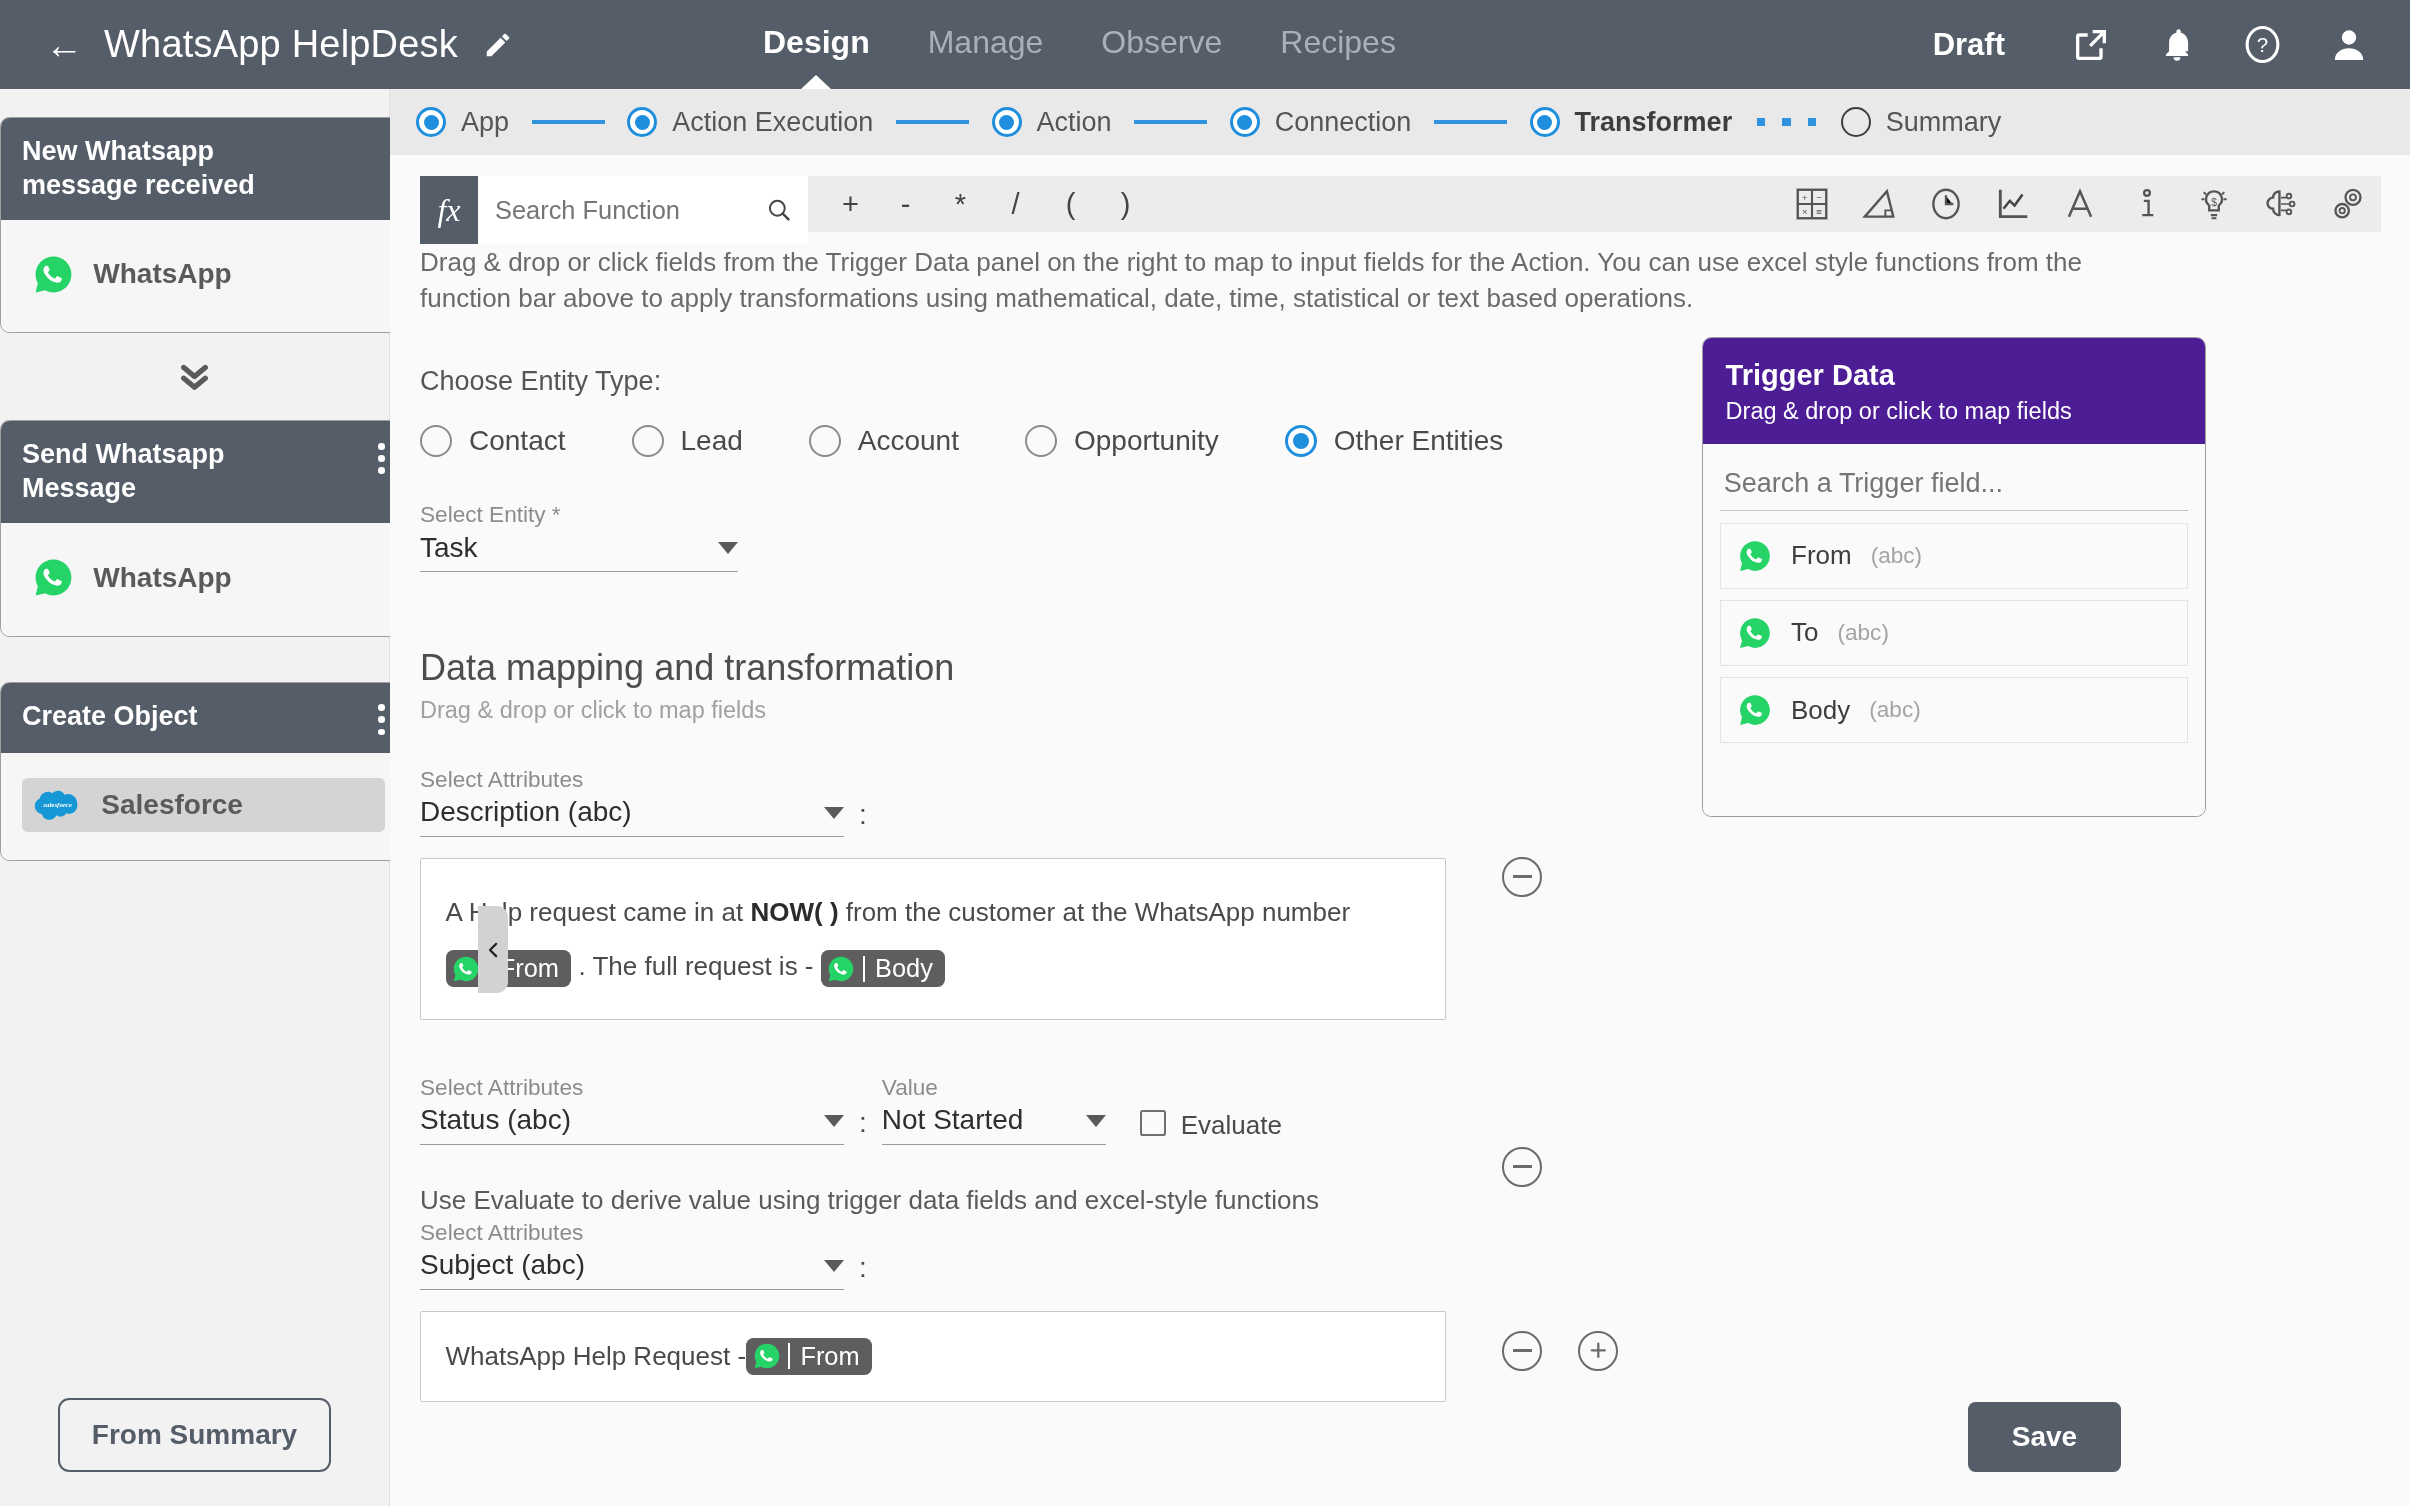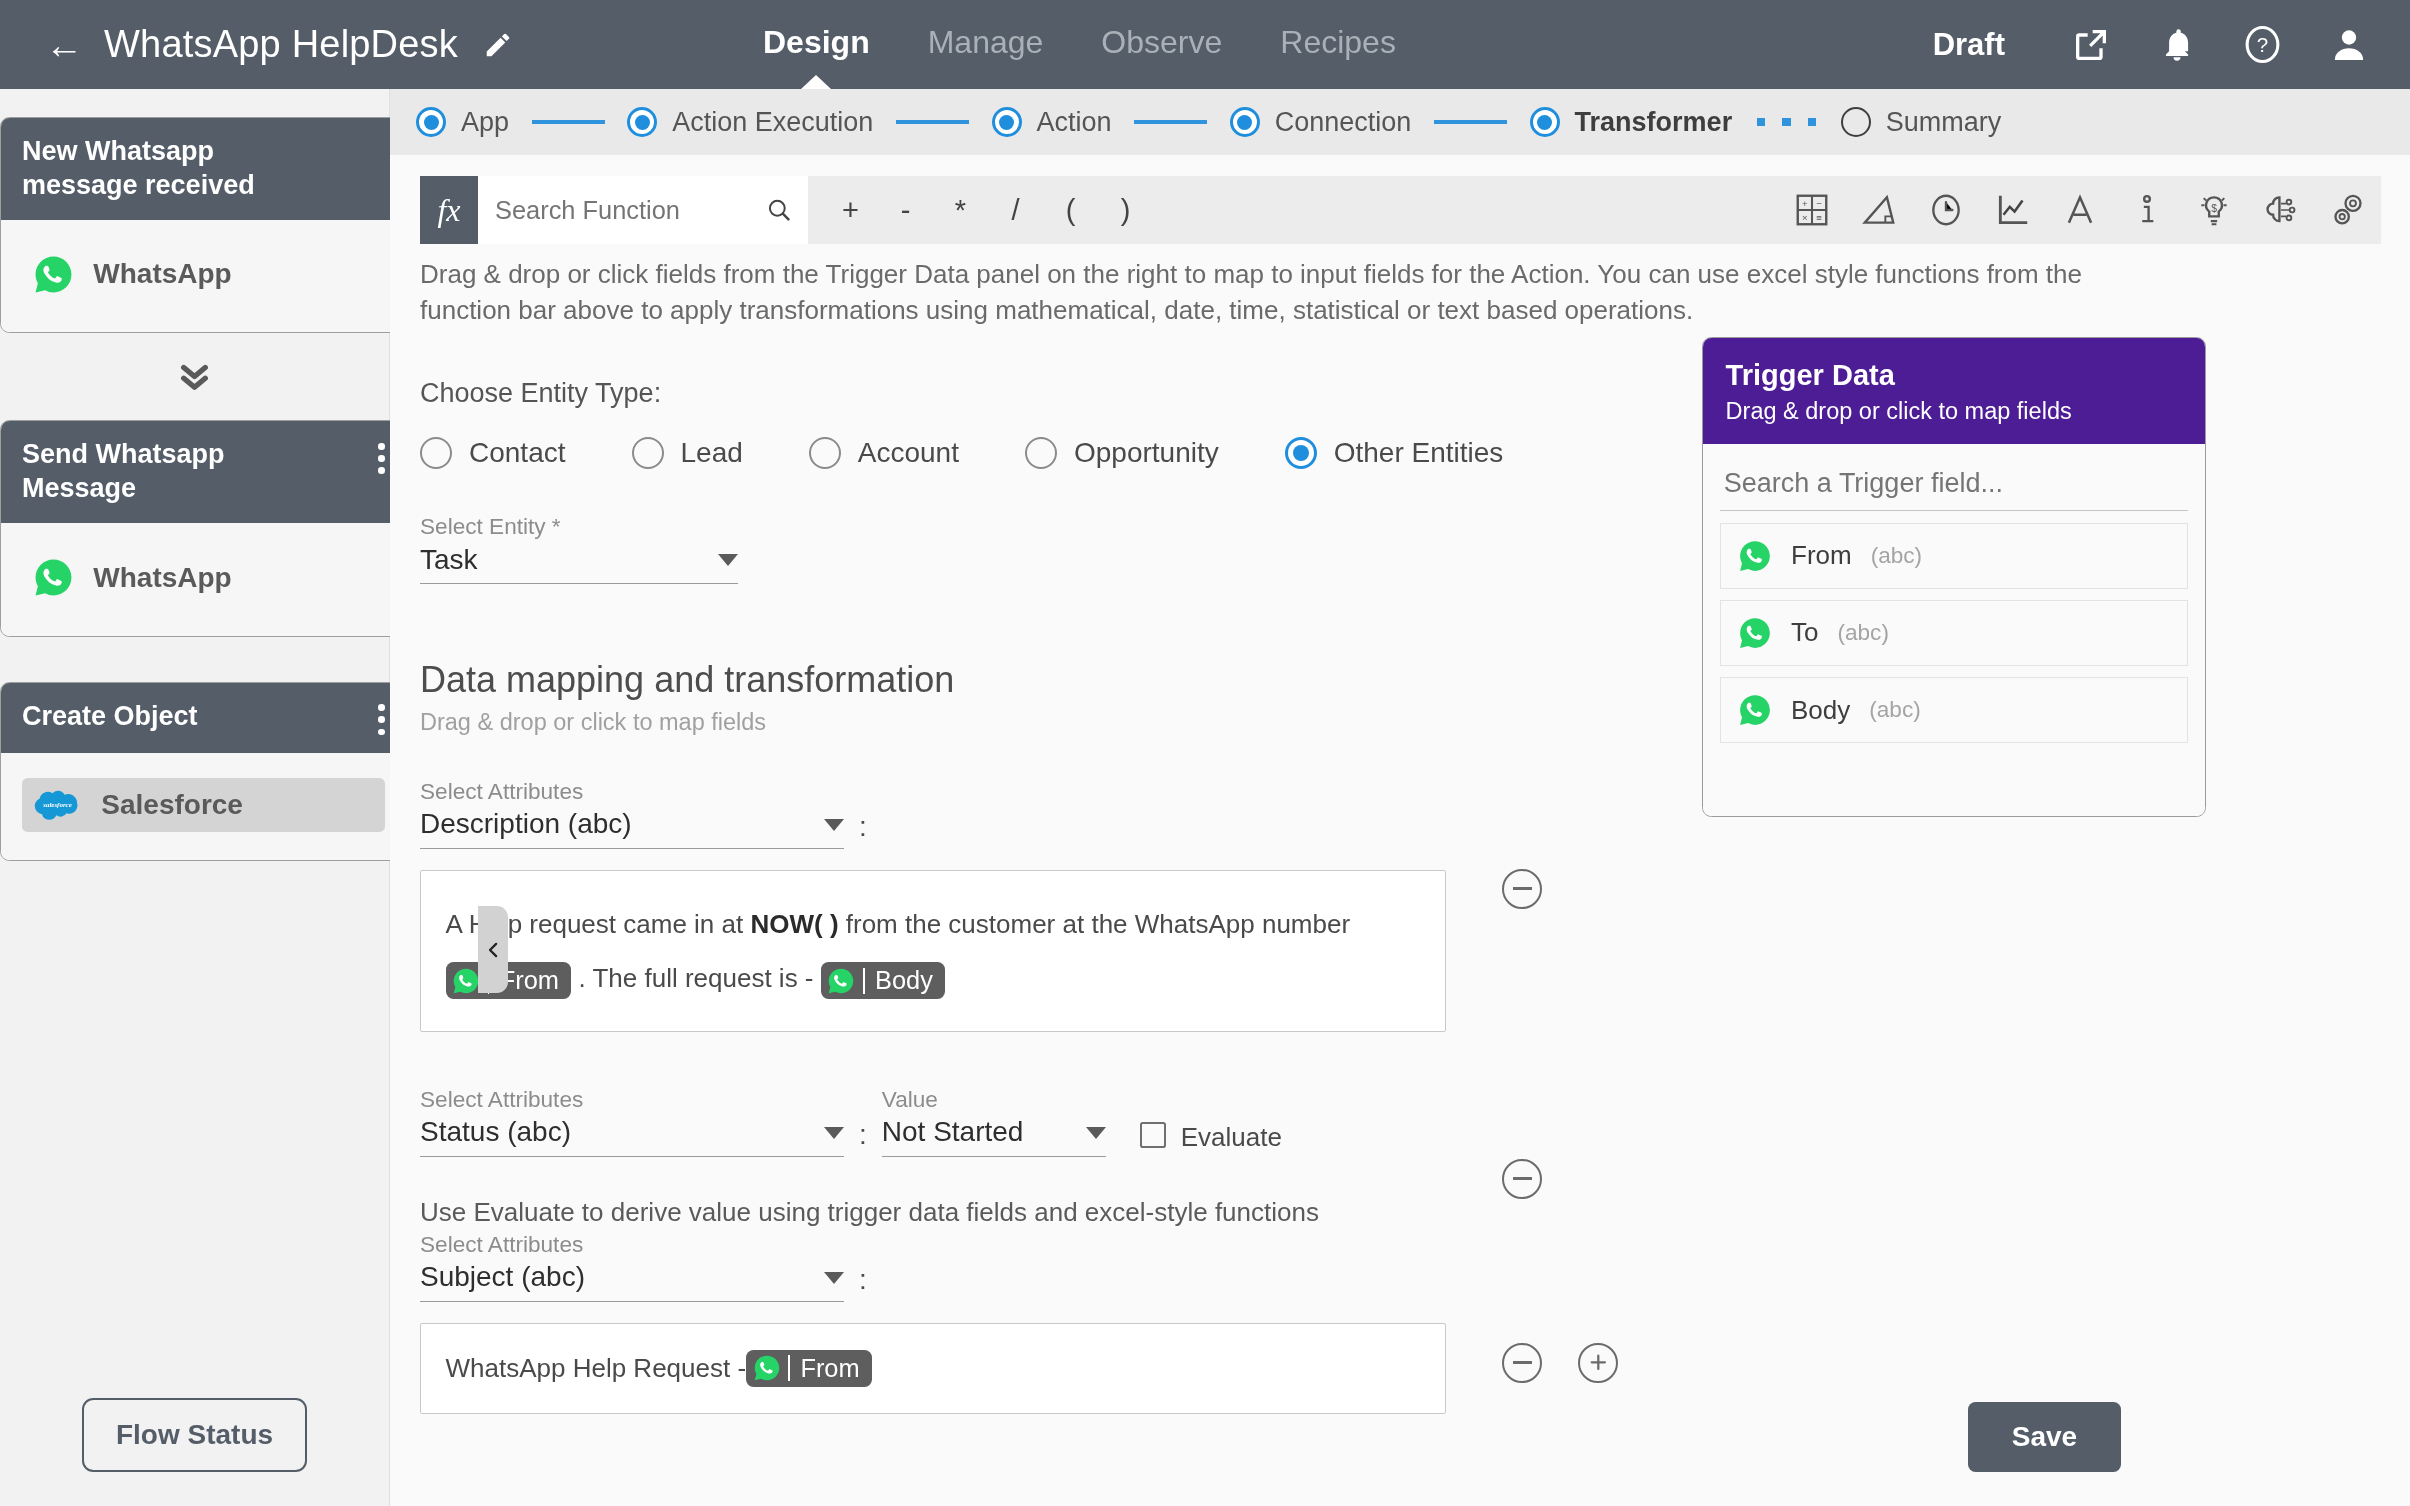--- a/index.html
+++ b/index.html
@@ -91,21 +91,21 @@
   .step.current .step-label { font-weight: 700; color: #3e3e3e; }
   .radio-on { width: 30px; height: 30px; border-radius: 50%; border: 3.8px solid #1f8fdd; background: #fff;
               display:flex; align-items:center; justify-content:center; flex: none; }
   .radio-on::after { content:""; width: 15px; height: 15px; border-radius: 50%; background: #1f8fdd; }
   .radio-off { width: 30px; height: 30px; border-radius: 50%; border: 2.8px solid #3e3e3e; background: transparent; flex:none; }
   .conn-line { width: 73px; height: 4.7px; background: #2f93de; margin: 0 22.6px; flex: none; }
   .conn-dots { display:flex; gap: 17px; margin: 0 24.5px; }
   .conn-dots i { width: 8.5px; height: 8.5px; background: #2f93de; display:block; }
 
   .fxbar {
-    height: 68px; margin: 21px 30px 0 30px; background: #ececec; display: flex; align-items: center; flex: none;
+    height: 56px; margin: 21px 30px 0 30px; background: #ececec; display: flex; flex: none;
   }
   .fx-btn {
     width: 58px; height: 68px; background: #545d68; color: #fff;
     display:flex; align-items:center; justify-content:center;
     font-family: "Liberation Serif", serif; font-style: italic; font-size: 32px; cursor: pointer; flex:none;
   }
   .fx-search {
     width: 330px; height: 68px; background: #fff; display: flex; align-items: center;
     padding: 0 15px 0 17px; gap: 7.5px; flex: none;
   }
@@ -317,21 +317,21 @@
             <svg width="49" height="36" viewBox="0 0 60 42">
               <path fill="#1798d6" d="M24 6.5a9 9 0 0 1 14.6 1.9A11 11 0 0 1 54 18.6a10.2 10.2 0 0 1-9.5 13.1 9.7 9.7 0 0 1-3.6-.7 8.2 8.2 0 0 1-12.3 2.6A9.4 9.4 0 0 1 11 32.2a9.9 9.9 0 0 1-8.8-9.8 9.8 9.8 0 0 1 5.8-9A10.6 10.6 0 0 1 24 6.5z"></path>
               <text x="30" y="24" font-size="8.5" fill="#fff" text-anchor="middle" font-family="Liberation Serif" font-style="italic" font-weight="bold">salesforce</text>
             </svg>
             <span class="node-app-label">Salesforce</span>
           </div>
         </div>
       </div>
 
       <div class="flow-summary-wrap">
-        <button class="flow-summary-btn">Flow Status</button>
+        <button class="flow-summary-btn">From Summary</button>
       </div>
     </div>
 
     <div class="collapse-handle">
       <svg width="21" height="28" viewBox="0 0 24 24">
         <path fill="none" stroke="#222" stroke-width="2.6" stroke-linecap="round" stroke-linejoin="round" d="M15 5l-7 7 7 7"></path>
       </svg>
     </div>
 
     <div class="main">

